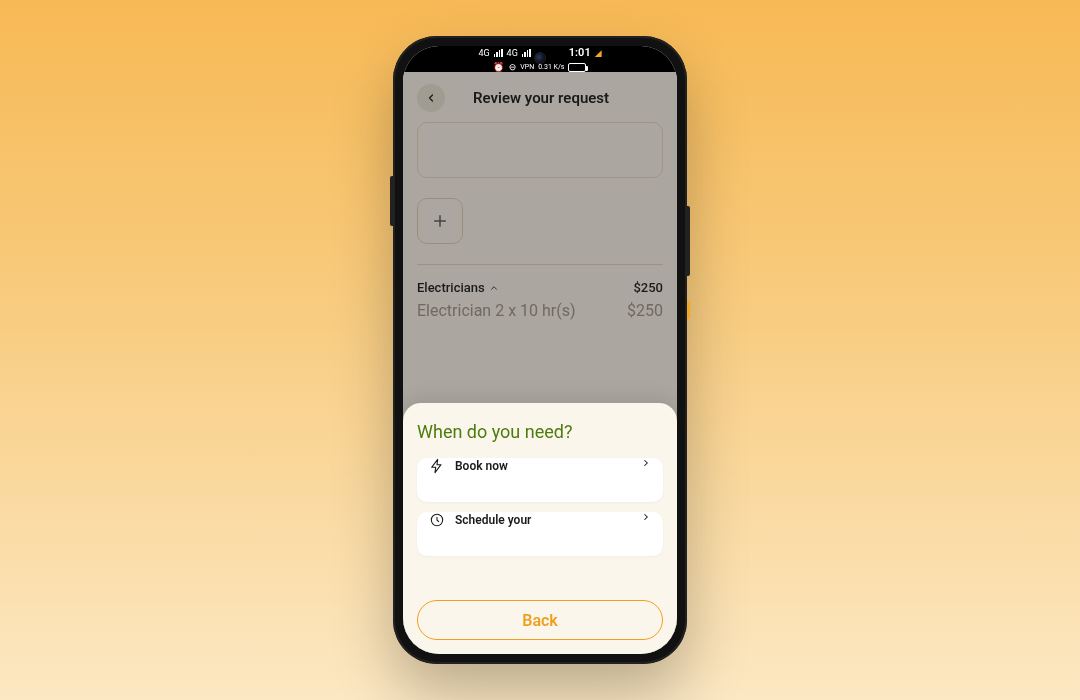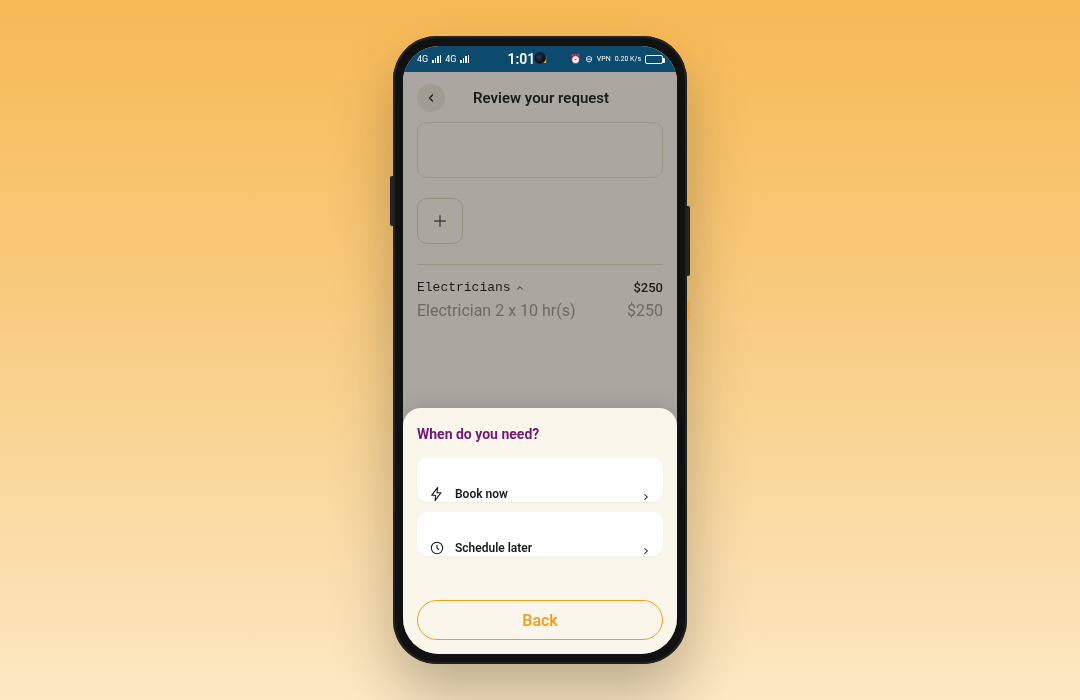--- a/index.html
+++ b/index.html
@@ -32,36 +32,37 @@
   }
   .screen {
     width: 100%; height: 100%;
     background: #f7f1e6;
     border-radius: 36px;
     overflow: hidden;
     position: relative;
   }
   .statusbar {
     height: 26px; width:100%;
-    background: #0c4a6e;
+    background: #000000;
     color: #fff;
     display: flex; align-items: center;
     padding: 0 14px;
     font-size: 9px;
     justify-content: space-between;
     position: relative;
+    flex-direction: column;
   }
   .camera {
     position: absolute; left: 50%; top: 6px; transform: translateX(-50%);
     width: 12px; height: 12px; border-radius: 50%;
     background: radial-gradient(circle at 40% 40%, #2a3a5a 0%, #0a0a15 70%);
     border: 1px solid #222;
   }
   .sb-left, .sb-right { display:flex; align-items:center; gap:4px; }
-  .sb-left .time { font-weight:600; font-size:14px;margin-left:34px; }
+  .sb-left .time { font-weight:600; font-size:11px;margin-left:34px; }
   .app {
     position:absolute; top:26px; left:0; right:0; bottom:0;
     background:#f7f1e6;
   }
   .app-header {
     display:flex; align-items:center; gap:28px;
     padding: 12px 14px 10px;
   }
   .back-chip {
     width:28px; height:28px; border-radius:50%;
@@ -77,42 +78,42 @@
   .section-label { font-size:14px; font-weight:600; color:#1a1a1a; margin-bottom:12px; }
   .add-photo {
     width:46px; height:46px; border:1px solid #d9cdb3; border-radius:10px;
     display:flex; align-items:center; justify-content:center;
     color:#5a5a5a; font-size:20px; cursor:pointer; margin-bottom:20px;
   }
   .divider { height:1px; background:#ddd1b8; margin-bottom:12px; }
   .row { display:flex; justify-content:space-between; align-items:center; font-size:13px; padding:3px 0; }
   .row.main { color:#1a1a1a; font-weight:500; }
   .row.sub { color:#9b9286; font-size:16px; }
-  .row .left { display:flex; align-items:center; gap:4px;font-family:Liberation Mono, monospace; }
+  .row .left { display:flex; align-items:center; gap:4px; }
   .info-dot {
     width:12px; height:12px; border-radius:50%; background:#333; color:#fff;
     display:inline-flex; align-items:center; justify-content:center;
     font-size:8px; font-weight:700;
   }
   .dim-overlay {
     position:absolute; top:26px; left:0; right:0; bottom:0;
     background: rgba(30,30,30,0.35);
     pointer-events:none;
   }
   .sheet {
     position:absolute; left:0; right:0; bottom:0;
     background:#fbf6eb;
     border-radius:18px 18px 36px 36px;
     padding:18px 14px 14px;
     box-shadow: 0 -4px 20px rgba(0,0,0,0.1);
   }
-  .sheet-title { font-size:14px; font-weight:700; color:#701a75; margin-bottom:16px; }
+  .sheet-title { font-size:18px; font-weight:400; color:#4d7c0f; margin-bottom:16px; }
   .option {
     background:#fff; border-radius:10px; height:44px;
-    display:flex; align-items:flex-end; justify-content:space-between;
+    display:flex; align-items:flex-start; justify-content:space-between;
     padding:0 12px; margin-bottom:10px; cursor:pointer;
     box-shadow: 0 1px 3px rgba(0,0,0,0.04);
   }
   .option .opt-left { display:flex; align-items:center; gap:10px; }
   .option .opt-left svg { width:16px; height:16px; }
   .option .label { font-size:12px; font-weight:600; color:#1a1a1a; }
   .option .chev { width:10px; height:10px; }
   .back-btn {
     margin-top:44px;
     height:40px; border:1.5px solid #f0a020; border-radius:22px;
@@ -154,21 +155,21 @@
             <span></span>
           </span>
         <span class="time">1:01</span>
         <span style="color:#f5a623;font-size:9px;">◢</span>
       </div>
       <div class="camera"></div>
       <div class="sb-right">
         <span>⏰</span>
         <span>⊖</span>
         <span style="font-size:7px;">VPN</span>
-        <span style="font-size:7px;">0.20 K/s</span>
+        <span style="font-size:7px;">0.31 K/s</span>
         <span class="batt"><span class="batt-fill"></span></span>
       </div>
     </div>
 
     <div class="app">
       <div class="app-header">
         <div class="back-chip">
           <svg viewBox="0 0 24 24">
               <path d="M15 18l-6-6 6-6" fill="none" stroke="#1a1a1a" stroke-width="2.5" stroke-linecap="round" stroke-linejoin="round"></path>
             </svg>
@@ -215,21 +216,21 @@
             <path d="M9 6l6 6-6 6" fill="none" stroke="#1a1a1a" stroke-width="2.5" stroke-linecap="round"></path>
           </svg>
       </div>
 
       <div class="option">
         <div class="opt-left">
           <svg viewBox="0 0 24 24">
               <circle cx="12" cy="12" r="8.5" fill="none" stroke="#1a1a1a" stroke-width="1.6"></circle>
               <path d="M12 8v4l2.5 2.5" fill="none" stroke="#1a1a1a" stroke-width="1.6" stroke-linecap="round"></path>
             </svg>
-          <span class="label">Schedule later</span>
+          <span class="label">Schedule your</span>
         </div>
         <svg class="chev" viewBox="0 0 24 24">
             <path d="M9 6l6 6-6 6" fill="none" stroke="#1a1a1a" stroke-width="2.5" stroke-linecap="round"></path>
           </svg>
       </div>
 
       <div class="back-btn">
         <span>Back</span>
       </div>
     </div>

